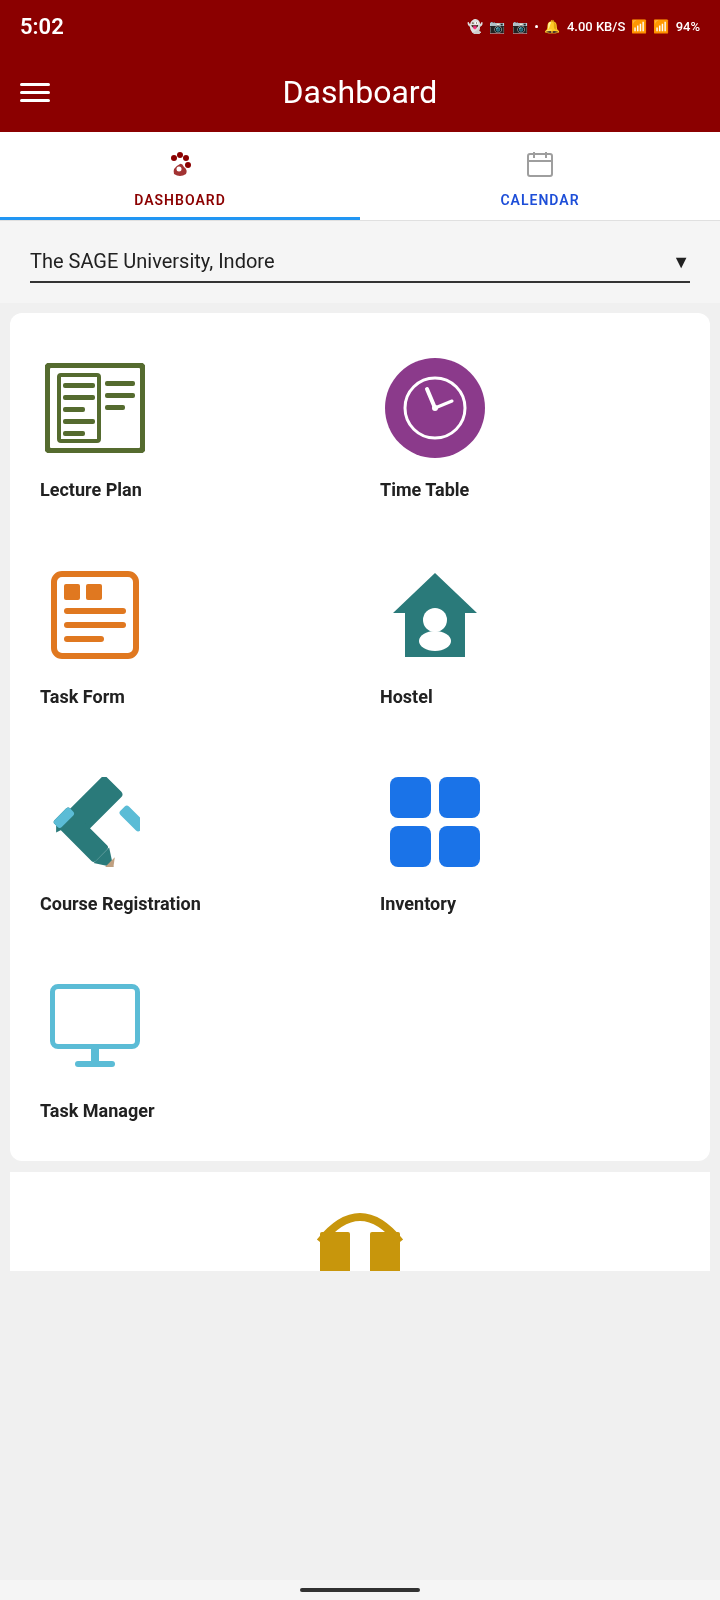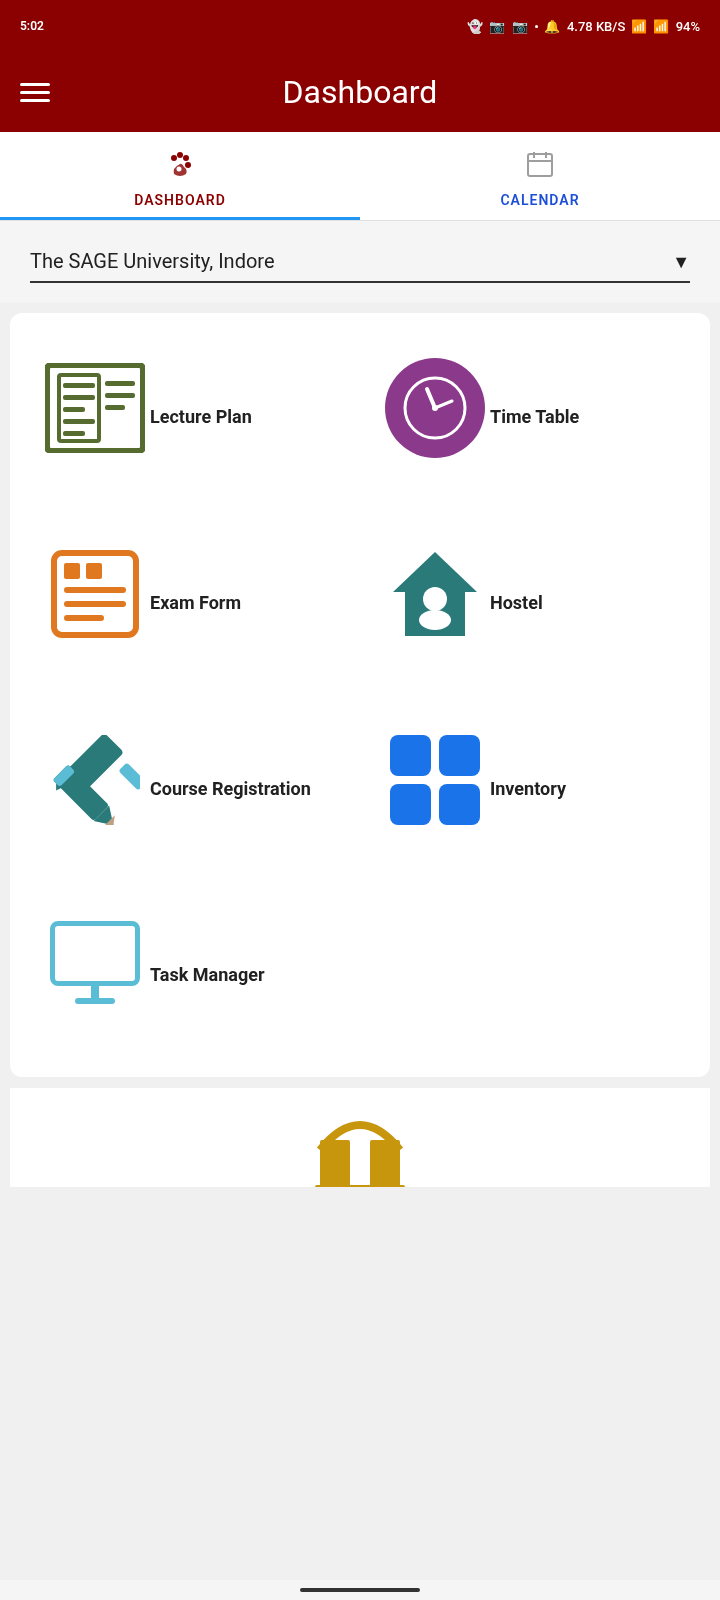--- a/index.html
+++ b/index.html
@@ -17,21 +17,21 @@
       background: #8B0000;
       color: white;
       display: flex;
       justify-content: space-between;
       align-items: center;
       padding: 8px 20px;
       height: 52px;
       font-size: 15px;
       font-weight: 500;
     }
-    .status-left { font-size: 12px; font-weight: 600; }
+    .status-left { font-size: 22px; font-weight: 600; }
     .status-icons { display: flex; align-items: center; gap: 6px; font-size: 13px; }
 
     
     .app-header {
       background: #8B0000;
       color: white;
       display: flex;
       align-items: center;
       padding: 0 20px;
       height: 80px;
@@ -126,22 +126,22 @@
       border-radius: 12px;
       padding: 30px 20px;
       display: grid;
       grid-template-columns: 1fr 1fr;
       gap: 40px 20px;
     }
 
     
     .grid-item {
       display: flex;
-      flex-direction: row;
-      align-items: center;
+      flex-direction: column;
+      align-items: flex-start;
       cursor: pointer;
       padding: 10px;
     }
     .grid-item-icon {
       width: 110px;
       height: 110px;
       display: flex;
       align-items: center;
       justify-content: center;
       margin-bottom: 16px;
@@ -238,21 +238,21 @@
 <body>
 
 <div class="status-bar">
   <span class="status-left">5:02</span>
   <div class="status-icons">
     <span>👻</span>
     <span>📷</span>
     <span>📷</span>
     <span>•</span>
     <span>🔔</span>
-    <span>4.78 KB/S</span>
+    <span>4.00 KB/S</span>
     <span>📶</span>
     <span>📶</span>
     <span>94%</span>
   </div>
 </div>
 
 <div class="app-header">
   <div class="hamburger">
     <span></span>
     <span></span>
@@ -345,21 +345,21 @@
         <rect x="4" y="4" width="82" height="82" rx="8" fill="white" stroke="#E07820" stroke-width="6"></rect>
 
         <rect x="14" y="14" width="16" height="16" rx="2" fill="#E07820"></rect>
         <rect x="36" y="14" width="16" height="16" rx="2" fill="#E07820"></rect>
 
         <rect x="14" y="38" width="62" height="6" rx="3" fill="#E07820"></rect>
         <rect x="14" y="52" width="62" height="6" rx="3" fill="#E07820"></rect>
         <rect x="14" y="66" width="40" height="6" rx="3" fill="#E07820"></rect>
       </svg>
     </div>
-    <span class="grid-item-label">Exam Form</span>
+    <span class="grid-item-label">Task Form</span>
   </div>
 
 
   <div class="grid-item">
     <div class="grid-item-icon">
       <svg width="100" height="100" viewBox="0 0 100 100" fill="#2A7A7A">
 
         <polygon points="50,8 8,48 20,48 20,92 80,92 80,48 92,48" fill="#2A7A7A"></polygon>
 
         <circle cx="50" cy="55" r="12" fill="white"></circle>

